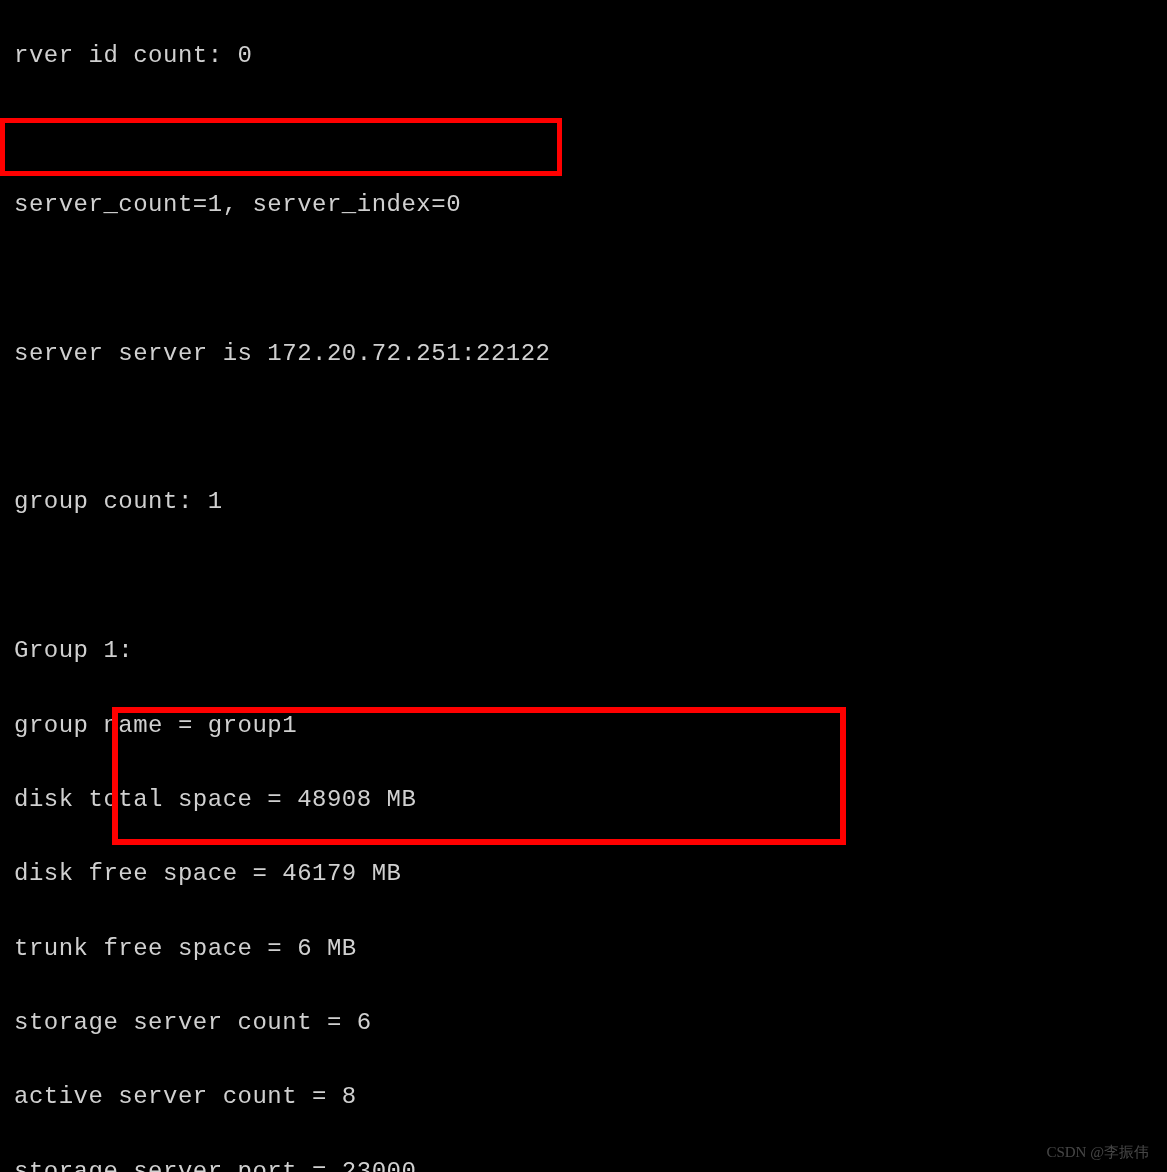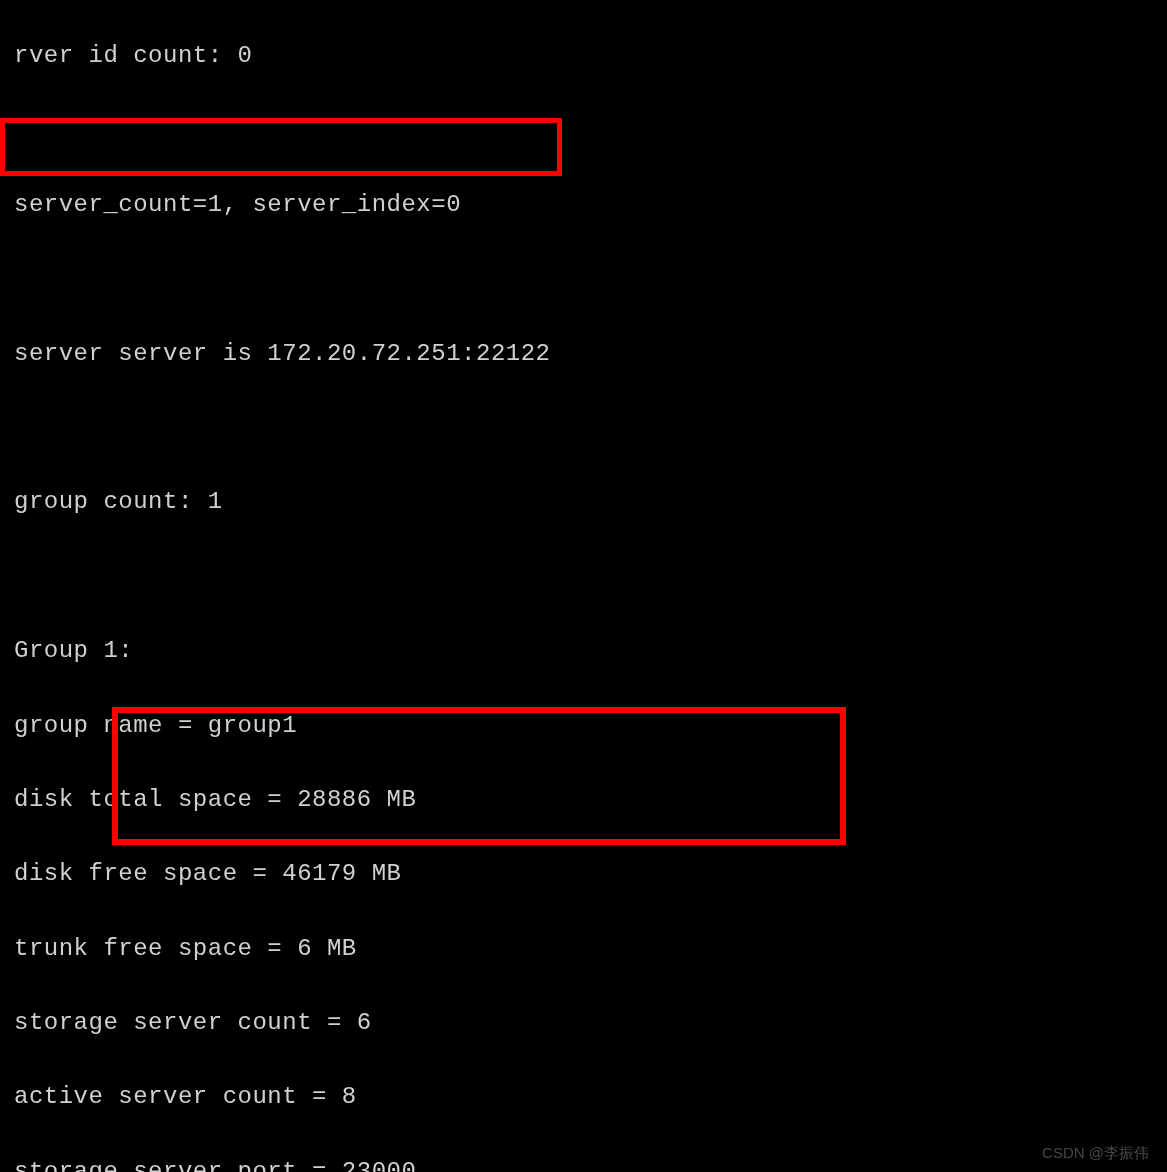--- a/index.html
+++ b/index.html
@@ -42,21 +42,21 @@
       height: 138px;
       border: 6px solid #ff0000;
       pointer-events: none;
     }
     .watermark {
       position: absolute;
       bottom: 8px;
       right: 18px;
       color: rgba(200, 200, 200, 0.35);
       font-size: 15px;
-      font-family: Liberation Sans, sans-serif;
+      font-family: Liberation Serif, serif;
       letter-spacing: 0;
     }
     .line {
       display: block;
     }
     .blank-line {
       height: 1.55em;
     }
   </style>
 </head>
@@ -66,21 +66,21 @@
 <span class="line">rver id count: 0</span>
 <div class="blank-line"></div>
 <span class="line">server_count=1, server_index=0</span>
 <div class="blank-line"></div>
 <span class="line">server server is 172.20.72.251:22122</span>
 <div class="blank-line"></div>
 <span class="line">group count: 1</span>
 <div class="blank-line"></div>
 <span class="line">Group 1:</span>
 <span class="line">group name = group1</span>
-<span class="line">disk total space = 28886 MB</span>
+<span class="line">disk total space = 48908 MB</span>
 <span class="line">disk free space = 46179 MB</span>
 <span class="line">trunk free space = 6 MB</span>
 <span class="line">storage server count = 6</span>
 <span class="line">active server count = 8</span>
 <span class="line">storage server port = 23000</span>
 
 
 
 
 

